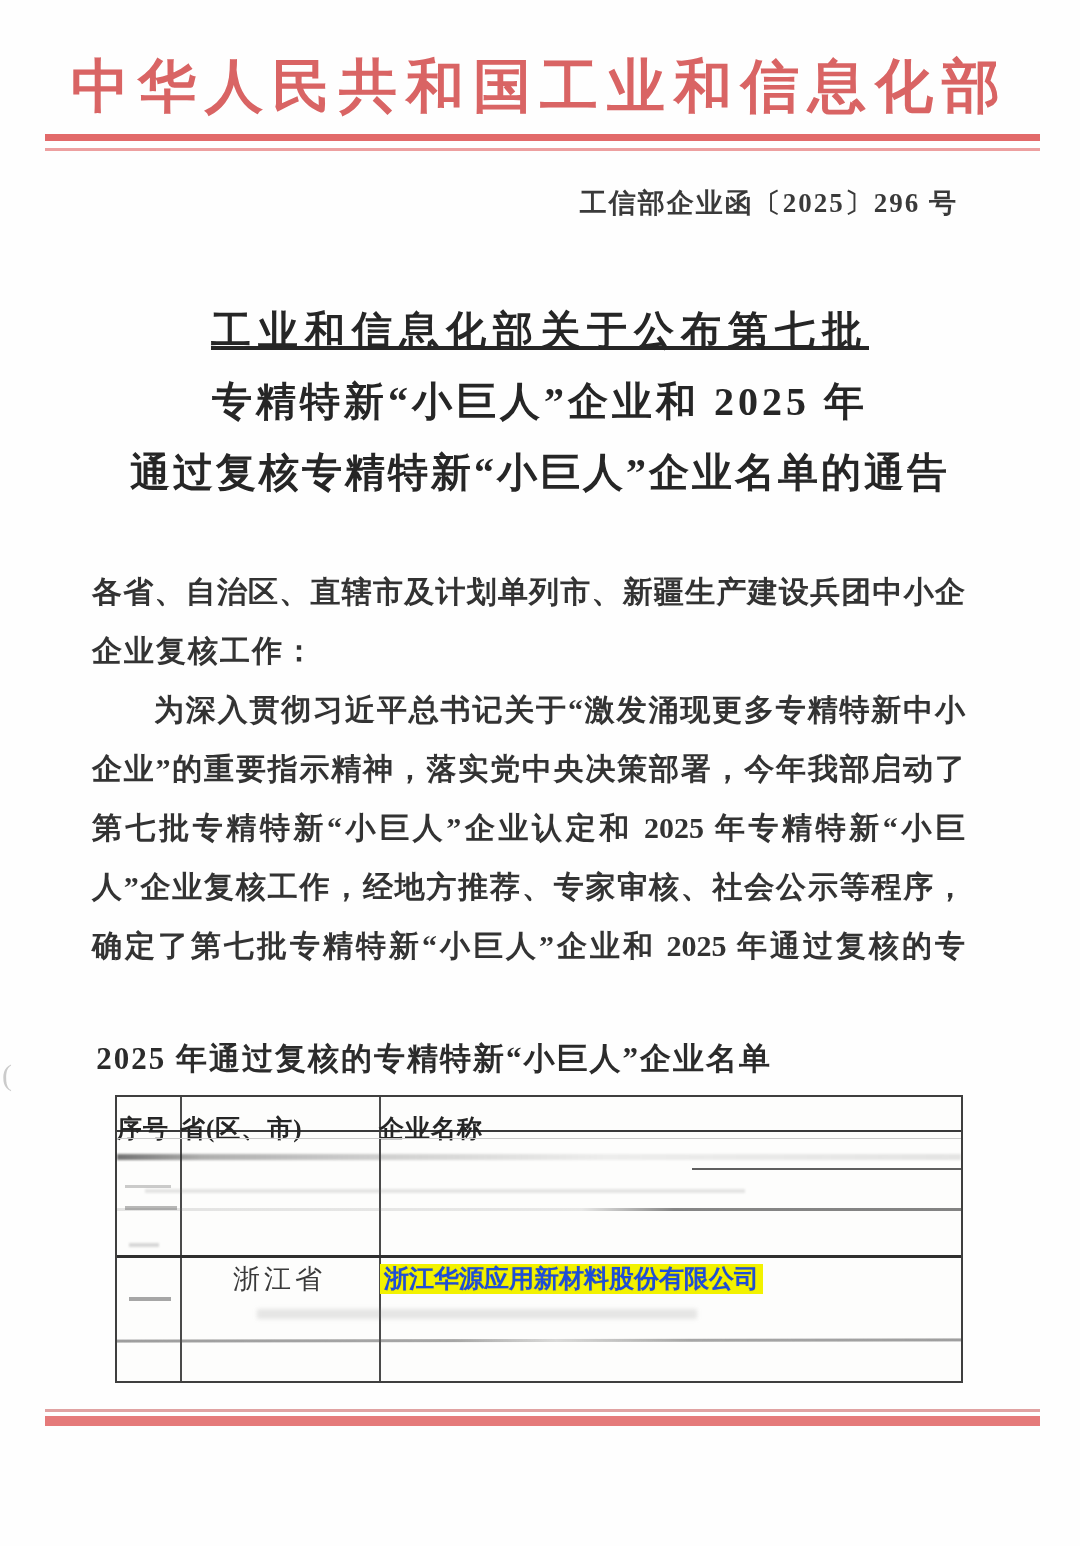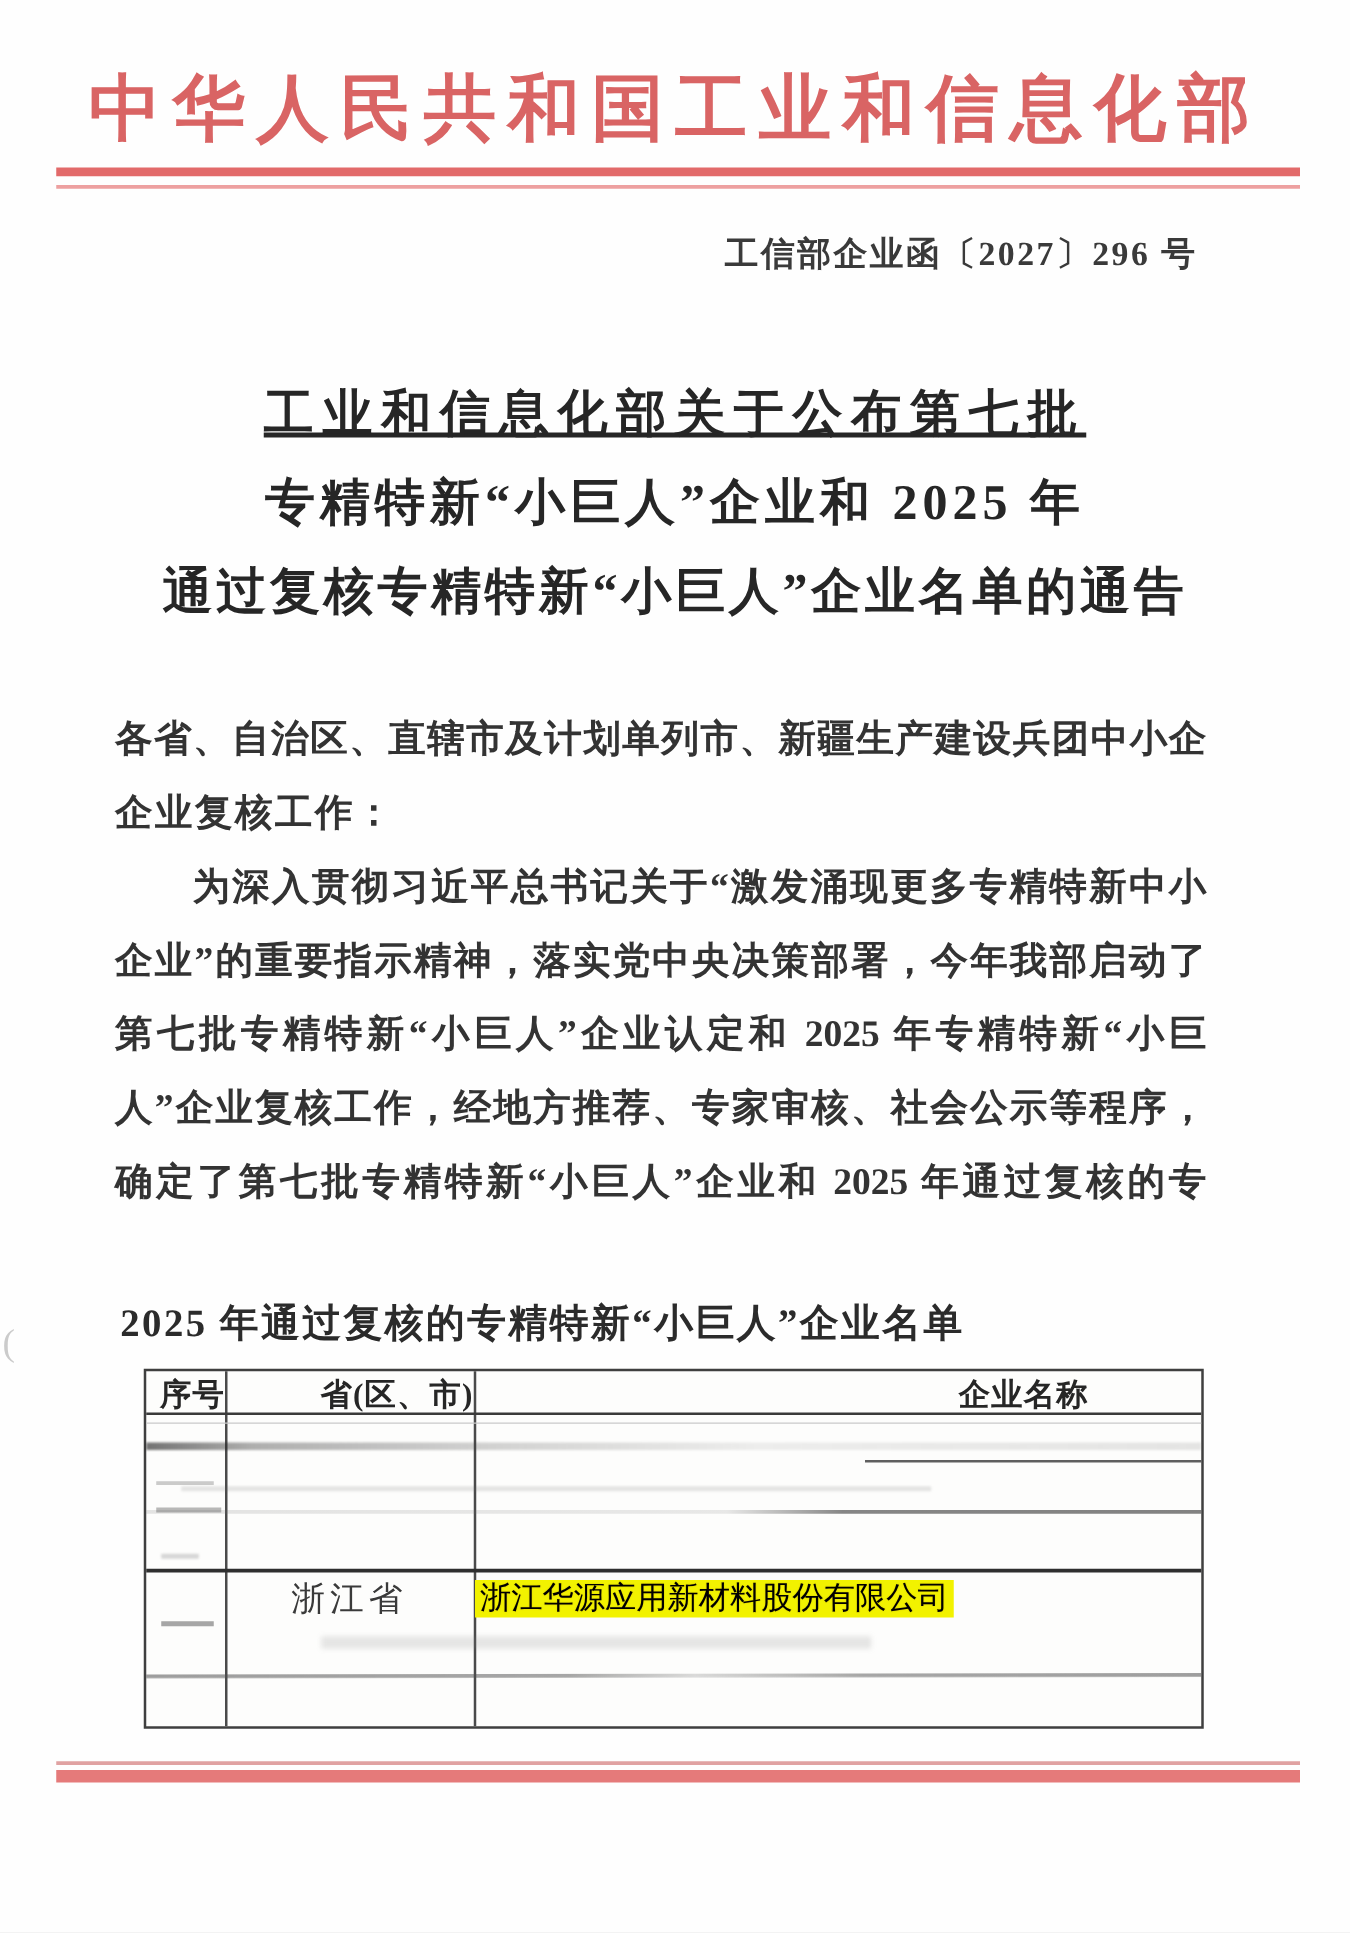--- a/index.html
+++ b/index.html
@@ -46,21 +46,21 @@
   
   .tbl{
     position:absolute;left:115px;top:1095px;width:848px;height:288px;
     border:2px solid #3f3f3f;box-sizing:border-box;background:#fdfdfc;
   }
   .v-div{position:absolute;top:0;bottom:0;width:2px;background:#4a4a4a;}
   .v-div.v1{left:63px;}
   .v-div.v2{left:262px;}
   .th-row{position:absolute;left:0;top:0;width:100%;height:33px;border-bottom:2px solid #3a3a3a;}
   .th-cell{
-    position:absolute;top:4px;height:33px;line-height:31px;text-align:right;
+    position:absolute;top:16px;height:33px;line-height:31px;text-align:left;
     font-size:25px;font-weight:bold;color:#262626;letter-spacing:1px;white-space:nowrap;
   }
   .th-seq{left:0;width:63px;}
   .th-prov{left:63px;width:199px;}
   .th-comp{left:262px;width:492px;}
   .th-underline{position:absolute;left:0;top:41px;width:100%;height:1px;background:#c9c9c9;}
   
   .smudge{position:absolute;}
   .s1{left:0;top:57px;width:844px;height:6px;filter:blur(1px);
       background:linear-gradient(90deg,rgba(30,30,30,.62),rgba(45,45,45,.38) 10%,rgba(70,70,70,.24) 32%,rgba(100,100,100,.10) 58%,rgba(100,100,100,.16));}
@@ -72,21 +72,21 @@
   .d2{left:8px;top:109px;width:52px;height:4px;background:rgba(100,100,100,.45);}
   .d3{left:12px;top:146px;width:30px;height:4px;background:rgba(130,130,130,.3);filter:blur(1px);}
   .mid-divider{position:absolute;left:0;top:158px;width:100%;height:3px;background:#2f2f2f;}
   
   .prov-cell{
     position:absolute;left:63px;top:166px;width:199px;height:32px;line-height:32px;
     text-align:center;font-size:27px;color:#3a3a3a;letter-spacing:4px;white-space:nowrap;
   }
   .company-hl{
     position:absolute;left:263px;top:167px;height:30px;line-height:30px;
-    background:#f2f200;color:#000000;font-size:25px;font-weight:normal;
+    background:#f2f200;color:#1d4ed8;font-size:25px;font-weight:bold;
     padding:0 4px;white-space:nowrap;text-shadow:0 0 1px rgba(120,60,20,.35);
   }
   .seq-dash{position:absolute;left:12px;top:200px;width:42px;height:4px;background:rgba(120,120,120,.65);}
   .ghost-text{position:absolute;left:140px;top:212px;width:440px;height:10px;
       background:rgba(120,120,120,.18);filter:blur(2px);}
   .wave{position:absolute;left:0;top:242px;width:844px;height:3px;transform:rotate(-.08deg);
       background:linear-gradient(90deg,rgba(80,80,80,.55),rgba(80,80,80,.5) 40%,rgba(110,110,110,.25) 52%,rgba(80,80,80,.5) 68%,rgba(80,80,80,.55));filter:blur(.4px);}
   
   .rule-bot-thin{top:1409px;height:3px;background:#e0a2a2;}
   .rule-bot-thick{top:1416px;height:10px;background:#e57a7a;}
@@ -96,21 +96,21 @@
   }
 </style>
 </head>
 <body>
 
 <div class="page">
 
   <div class="masthead">中华人民共和国工业和信息化部</div>
   <div class="rule rule-top-thick"></div>
   <div class="rule rule-top-thin"></div>
-  <div class="doc-number">工信部企业函〔2027〕296 号</div>
+  <div class="doc-number">工信部企业函〔2025〕296 号</div>
 
   <div class="title-line t1">工业和信息化部关于公布第七批</div>
   <div class="title-line t2">专精特新“小巨人”企业和 2025 年</div>
   <div class="title-line t3">通过复核专精特新“小巨人”企业名单的通告</div>
 
   <div class="body-text">
     <div class="b-line">各省、自治区、直辖市及计划单列市、新疆生产建设兵团中小企</div>
     <div class="b-line end">企业复核工作：</div>
     <div class="b-line indent">为深入贯彻习近平总书记关于“激发涌现更多专精特新中小</div>
     <div class="b-line">企业”的重要指示精神，落实党中央决策部署，今年我部启动了</div>

